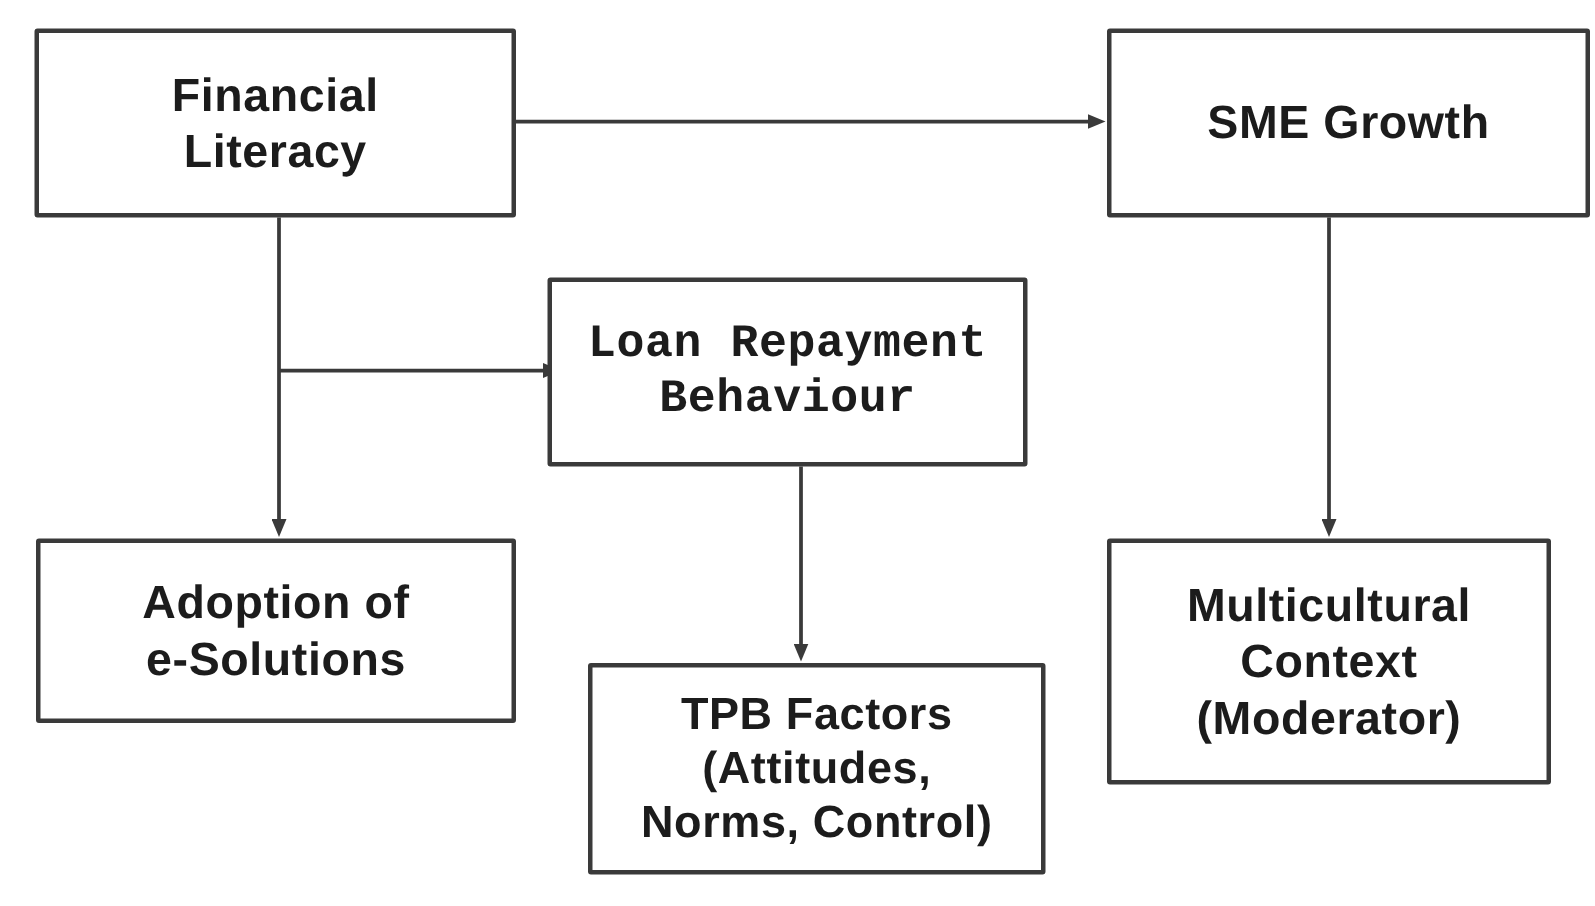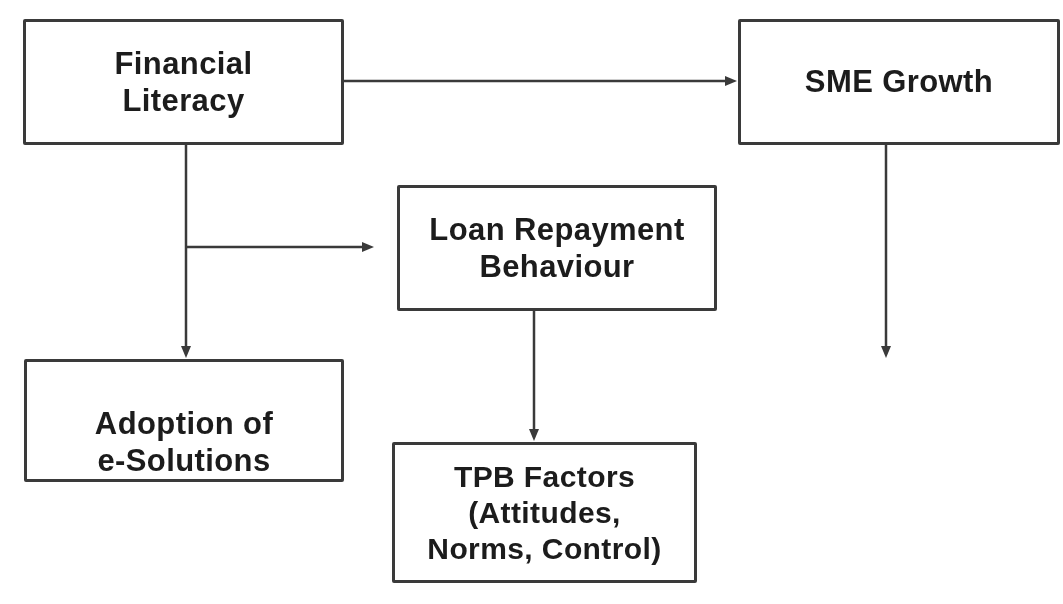--- a/index.html
+++ b/index.html
@@ -36,22 +36,22 @@
     color: #1c1c1c;
     font-weight: 700;
     font-size: 31px;
     line-height: 1.2;
     letter-spacing: 0.4px;
     white-space: pre-line;
   }
   
   #node-financial      { left: 23px;  top: 19px;  width: 321px; height: 126px; }
   #node-sme            { left: 738px; top: 19px;  width: 322px; height: 126px; }
-  #node-loan           { left: 397px; top: 185px; width: 320px; height: 126px; }
-  #node-adoption       { left: 24px;  top: 359px; width: 320px; height: 123px; align-items: flex-end; }
+  #node-loan           { left: 365px; top: 185px; width: 320px; height: 126px; font-family: Liberation Mono, monospace; }
+  #node-adoption       { left: 24px;  top: 359px; width: 320px; height: 123px; }
   #node-tpb            { left: 392px; top: 442px; width: 305px; height: 141px; font-size: 30px; }
   #node-multicultural  { left: 738px; top: 359px; width: 296px; height: 164px; }
 </style>
 </head>
 <body>
 
 <div class="canvas">
 
   <svg class="arrows" viewBox="0 0 1063 604" xmlns="http://www.w3.org/2000/svg">
     <defs>
@@ -89,14 +89,19 @@
     <span>Adoption of
 e-Solutions</span>
   </div>
 
   <div class="node" id="node-tpb">
     <span>TPB Factors
 (Attitudes,
 Norms, Control)</span>
   </div>
 
+  <div class="node" id="node-multicultural">
+    <span>Multicultural
+Context
+(Moderator)</span>
+  </div>
 
 </div>
 
 </body></html>

